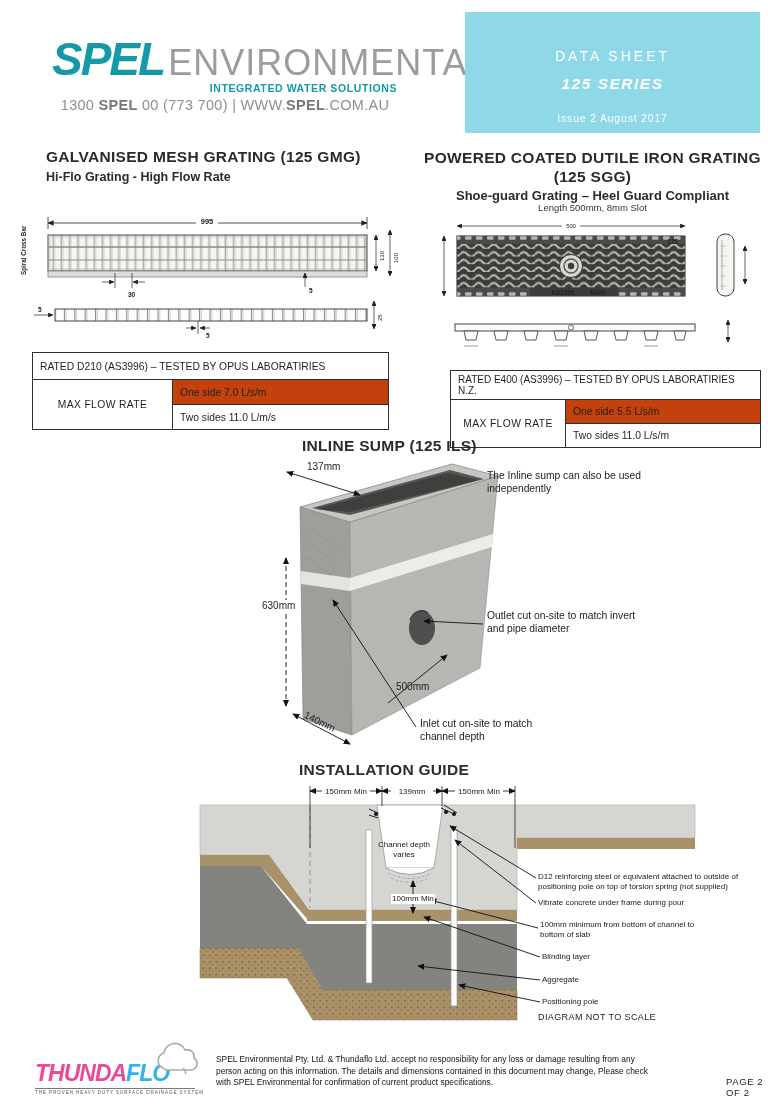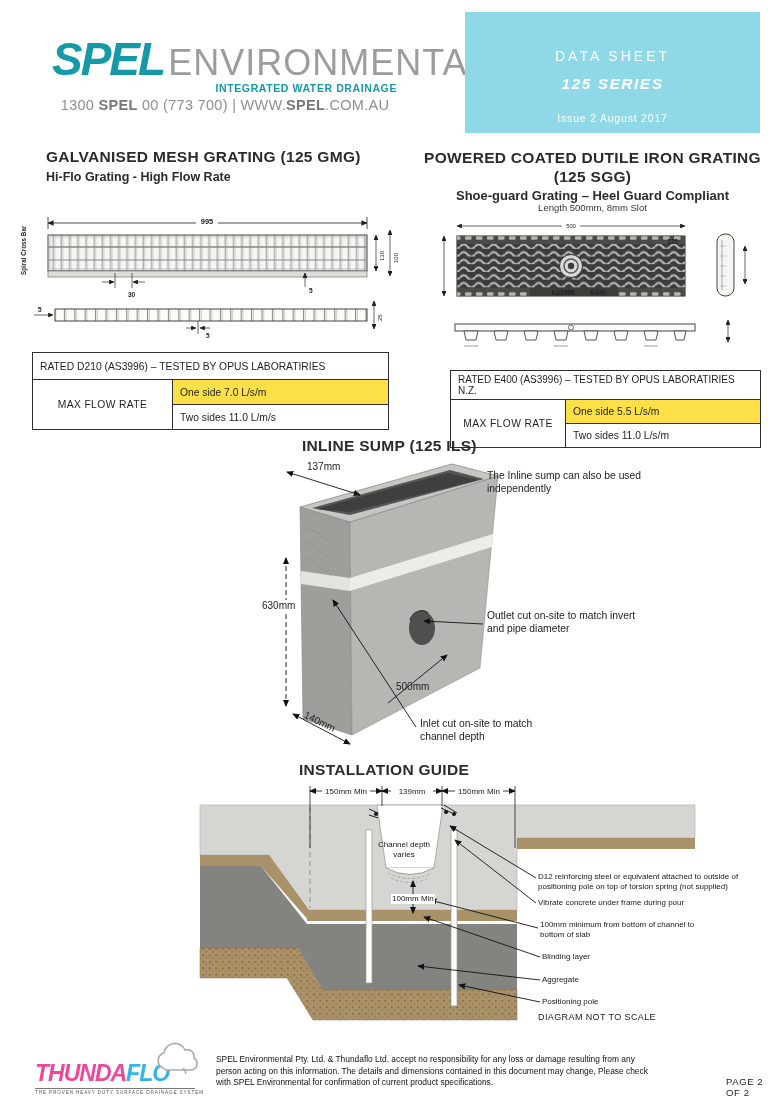--- a/index.html
+++ b/index.html
@@ -18,21 +18,21 @@
   .banner-l2{font-size:15.5px;font-weight:700;font-style:italic;letter-spacing:1.5px;margin-top:11px;}
   .banner-l3{font-size:10.5px;letter-spacing:.8px;margin-top:19px;}
   
   .h1{font-size:15.5px;font-weight:700;color:#2b2b2b;letter-spacing:.3px;}
   .h2{font-size:12.5px;font-weight:700;color:#2b2b2b;}
   .h1c{text-align:center;line-height:19px;}
   .note-s{font-size:9.5px;color:#333;}
   
   table.spec{border-collapse:collapse;background:#fff;}
   table.spec td{border:1px solid #2e2e2e;font-size:10.3px;color:#1f1f1f;padding:3px 7px;}
-  td.shade{background:#fde047;margin-top:24px;}
+  td.shade{background:#c2410c;margin-top:24px;}
   td.rowlab{text-align:center;letter-spacing:.4px;}
   
   .ann{font-size:10.3px;color:#222;line-height:12.5px;}
   .dim{font-size:10px;color:#222;}
   .callout{font-size:8px;color:#181818;line-height:10px;}
   .scale-note{font-size:9px;color:#222;letter-spacing:.4px;}
   
   .tf-row{display:flex;align-items:baseline;}
   .tf-thunda{font-size:23px;font-weight:900;font-style:italic;color:#ec4899;letter-spacing:-1px;}
   .tf-flo{font-size:23px;font-weight:900;font-style:italic;color:#35b2e8;letter-spacing:-1px;}
@@ -44,21 +44,21 @@
 </head>
 <body>
 
 <div id="page">
 
   <div class="abs" style="left:52px;top:32px;">
     <div class="logo-row">
       <span class="logo-spel">SPEL</span>
       <span class="logo-env">ENVIRONMENTAL</span>
     </div>
-    <div class="logo-tag" style="width:345px;margin-top:-4px;">INTEGRATED WATER DRAINAGE</div>
+    <div class="logo-tag" style="width:345px;margin-top:-4px;">INTEGRATED WATER SOLUTIONS</div>
   </div>
   <div class="abs contact" style="left:40px;top:97px;width:370px;">
     <span>1300 </span><b>SPEL</b><span> 00 (773 700)  |  WWW.</span><b>SPEL</b><span>.COM.AU</span>
   </div>
   <div class="abs banner" style="left:465px;top:12px;width:295px;height:121px;">
     <div class="banner-l1">DATA SHEET</div>
     <div class="banner-l2">125 SERIES</div>
     <div class="banner-l3">Issue 2 August 2017</div>
   </div>
 

